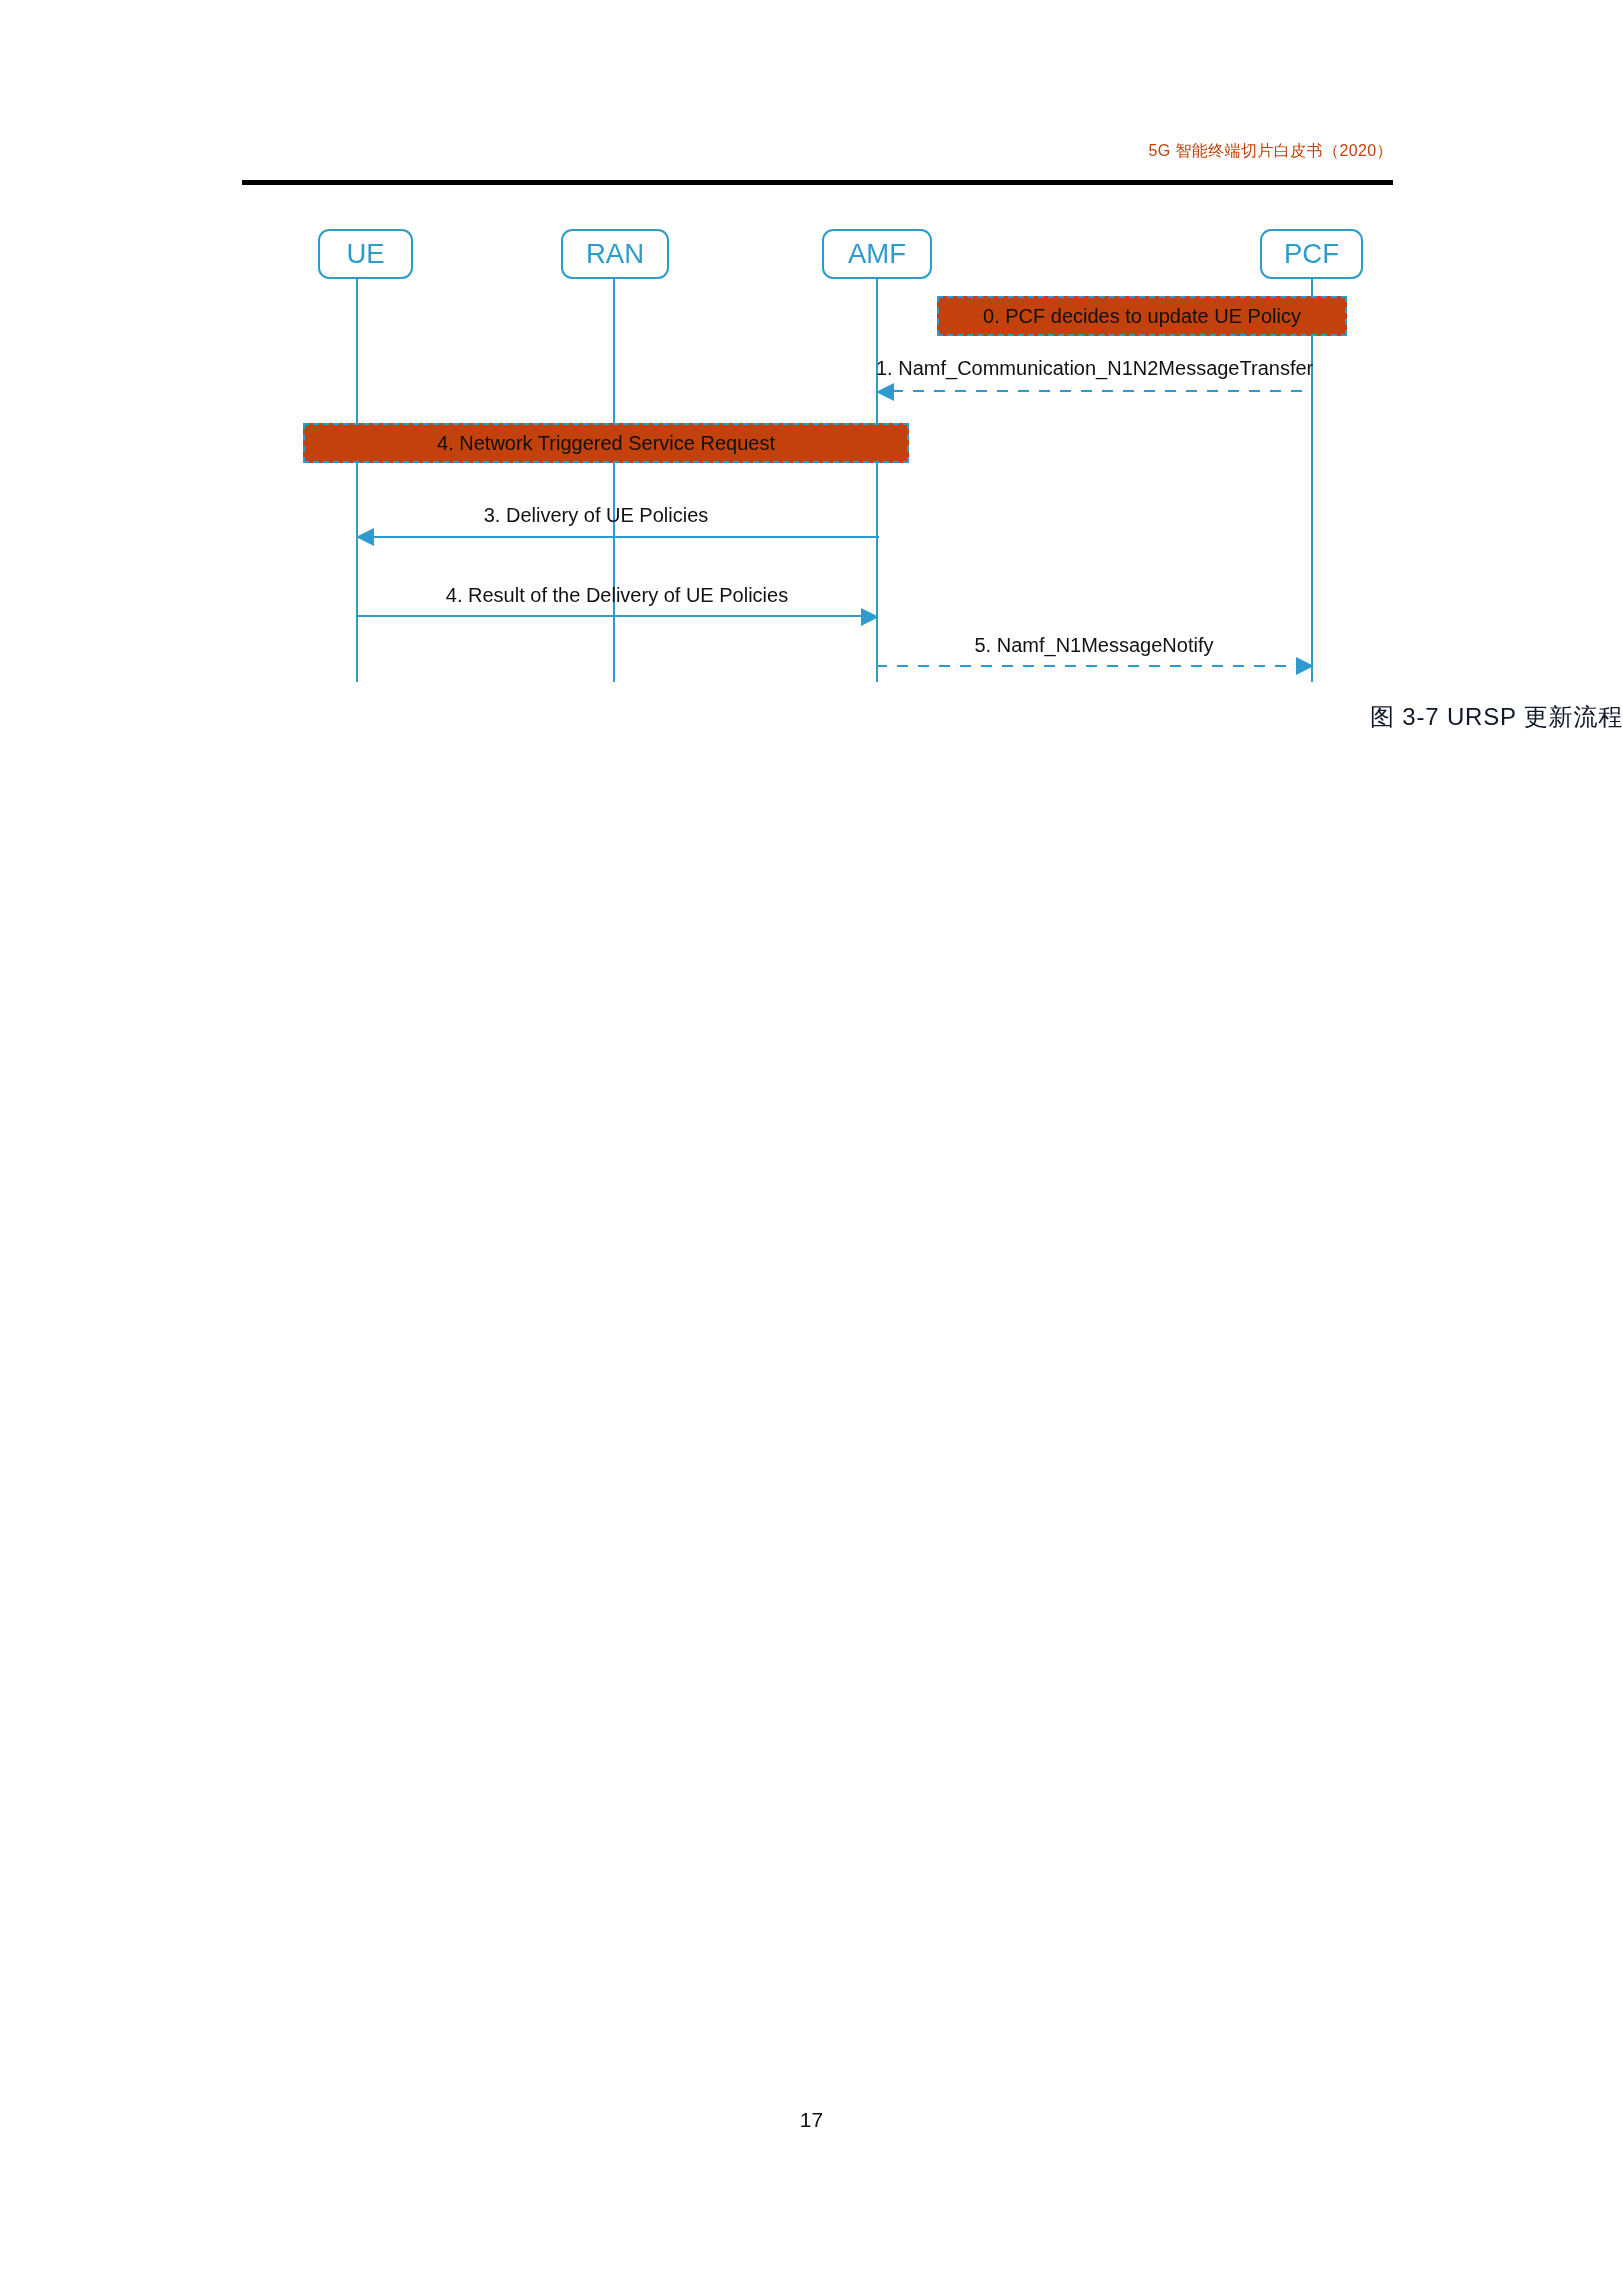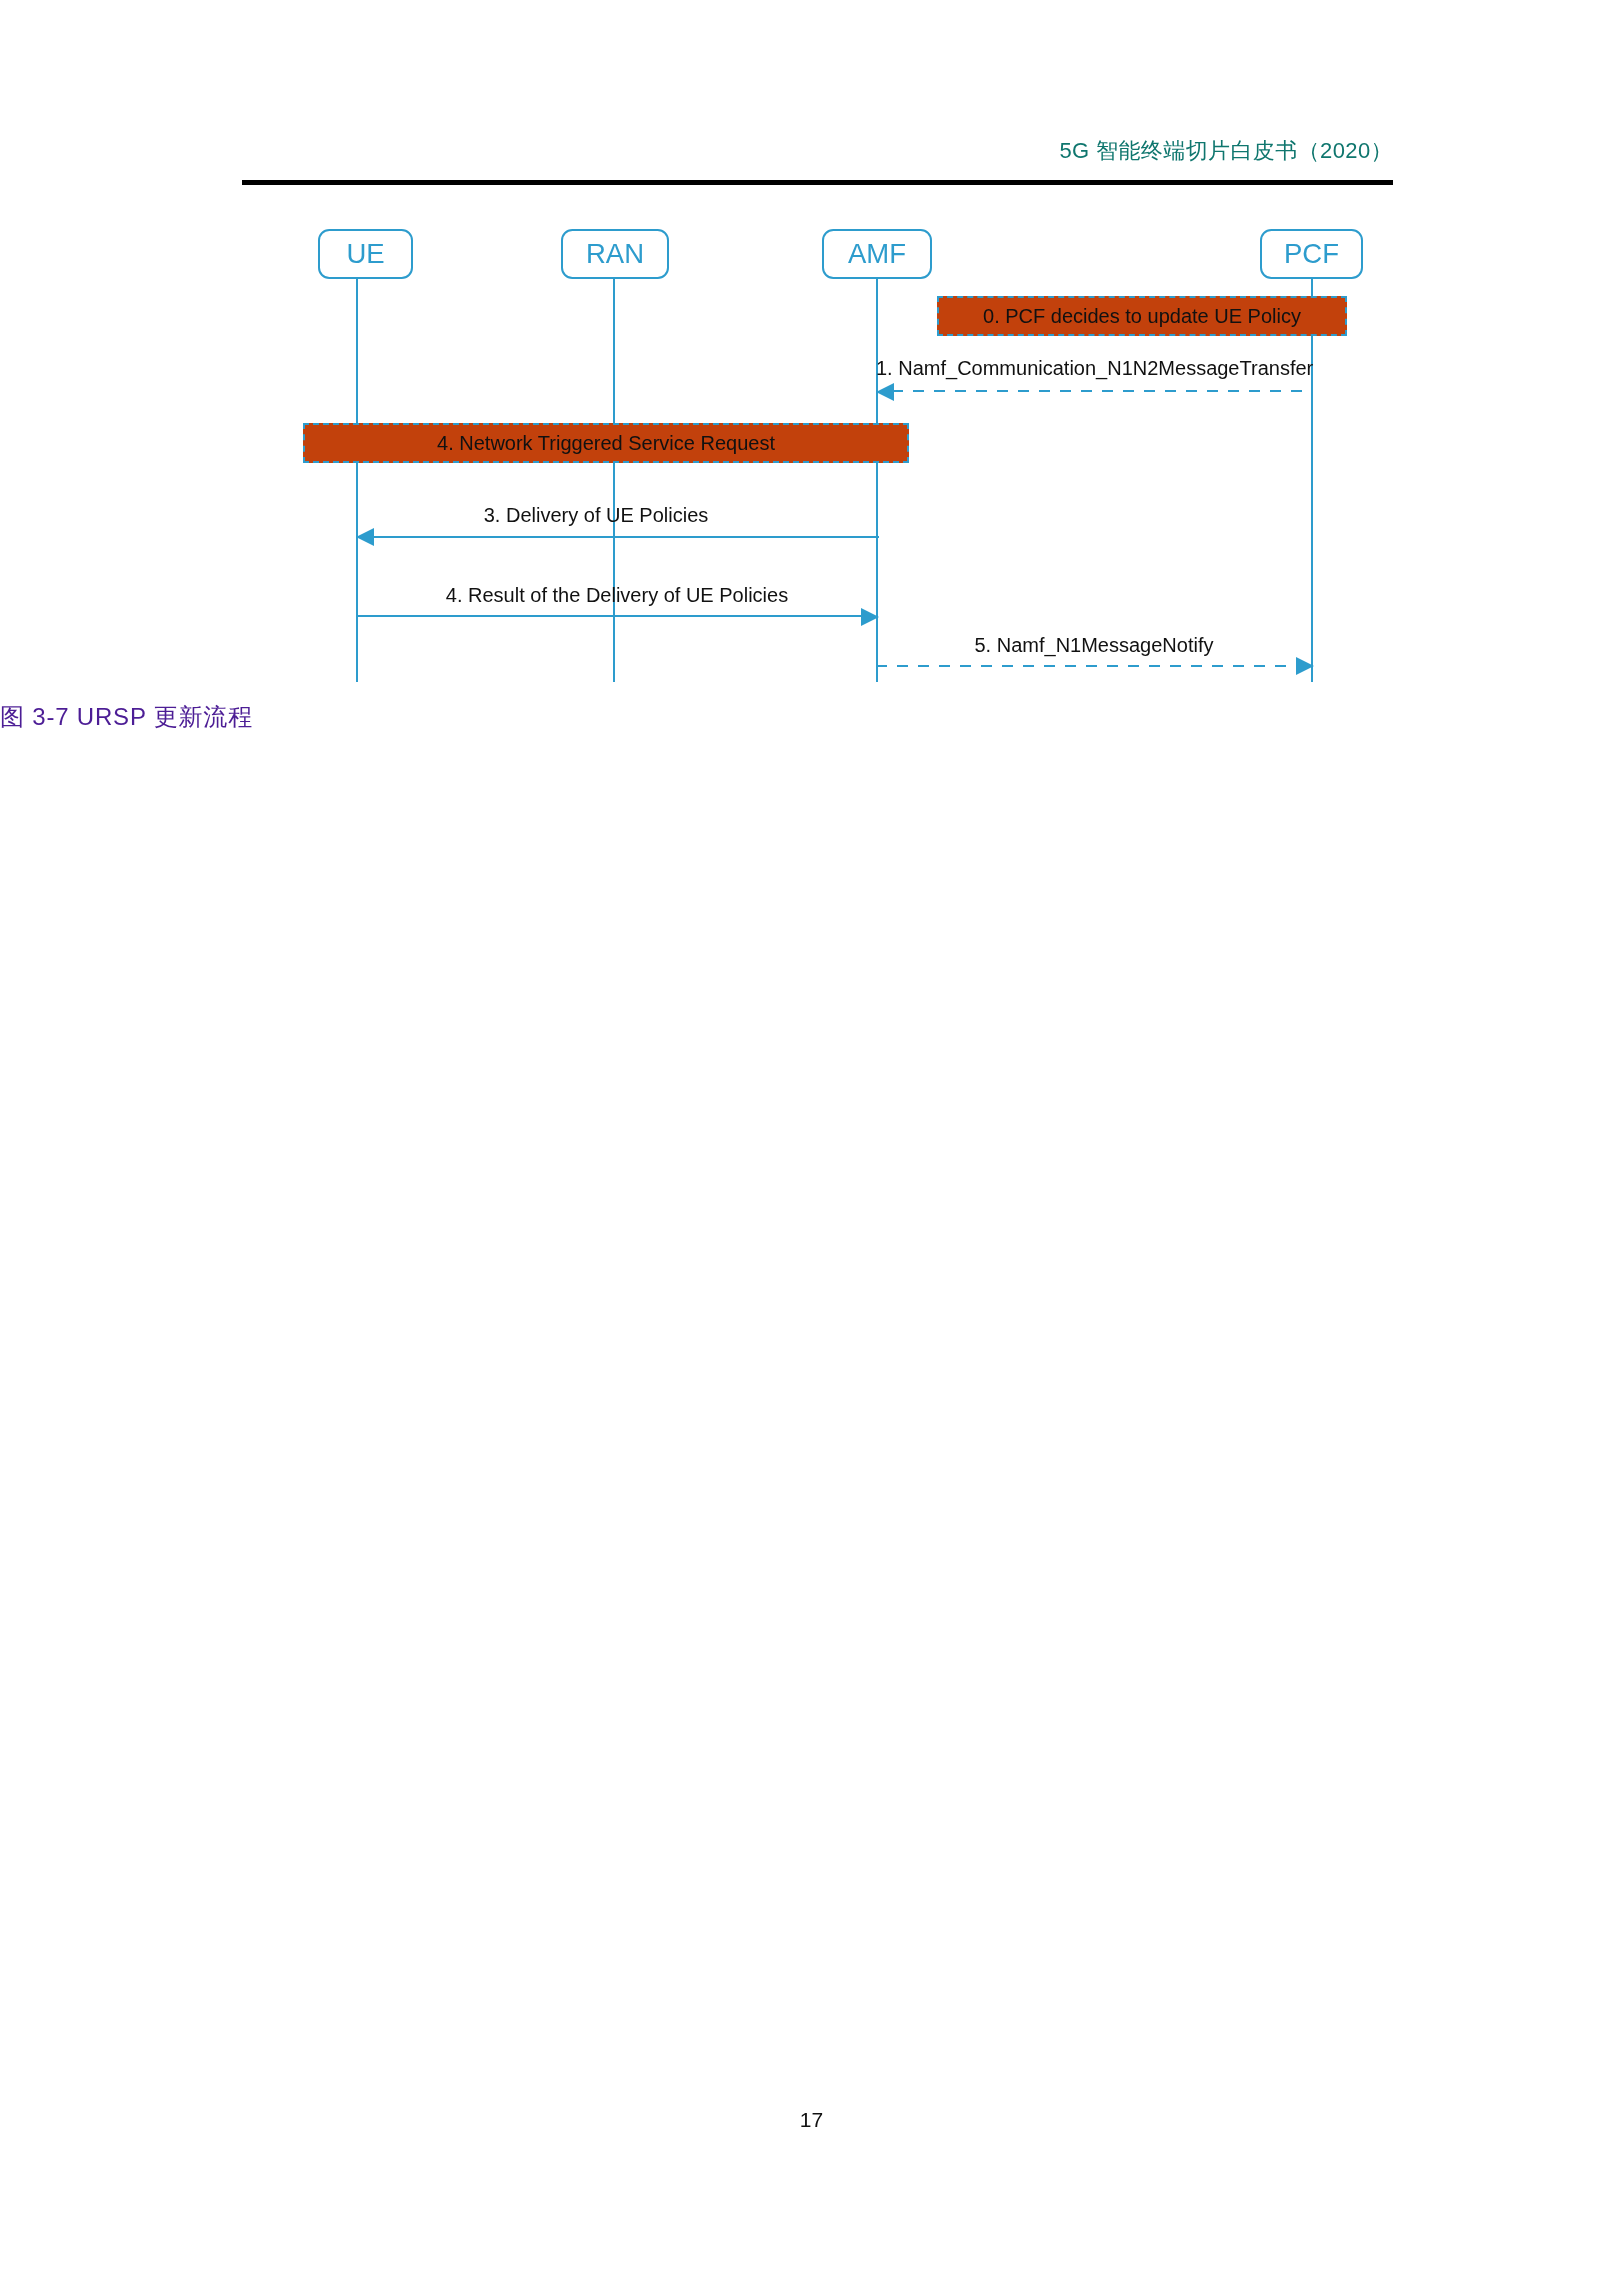--- a/index.html
+++ b/index.html
@@ -22,24 +22,24 @@
     background: #ffffff;
   }
 
   
   .header-text {
     position: absolute;
     left: 242px;
     top: 136px;
     width: 1151px;
     text-align: right;
-    font-size: 22px;
+    font-size: 16px;
     line-height: 29px;
     letter-spacing: 0.4px;
-    color: #0f766e;
+    color: #c2410c;
     white-space: nowrap;
   }
   .header-rule {
     position: absolute;
     left: 242px;
     top: 180px;
     width: 1151px;
     height: 4.8px;
     background: #000000;
   }
@@ -134,24 +134,24 @@
     color: #111111;
     white-space: nowrap;
   }
 
   
   .caption {
     position: absolute;
     left: 0;
     top: 699px;
     width: 1623px;
-    text-align: left;
+    text-align: right;
     font-size: 24px;
     line-height: 36px;
-    color: #4c1d95;
+    color: #0f172a;
     letter-spacing: 0.8px;
   }
 
   
   .page-number {
     position: absolute;
     left: 0;
     top: 2106px;
     width: 1623px;
     text-align: center;

